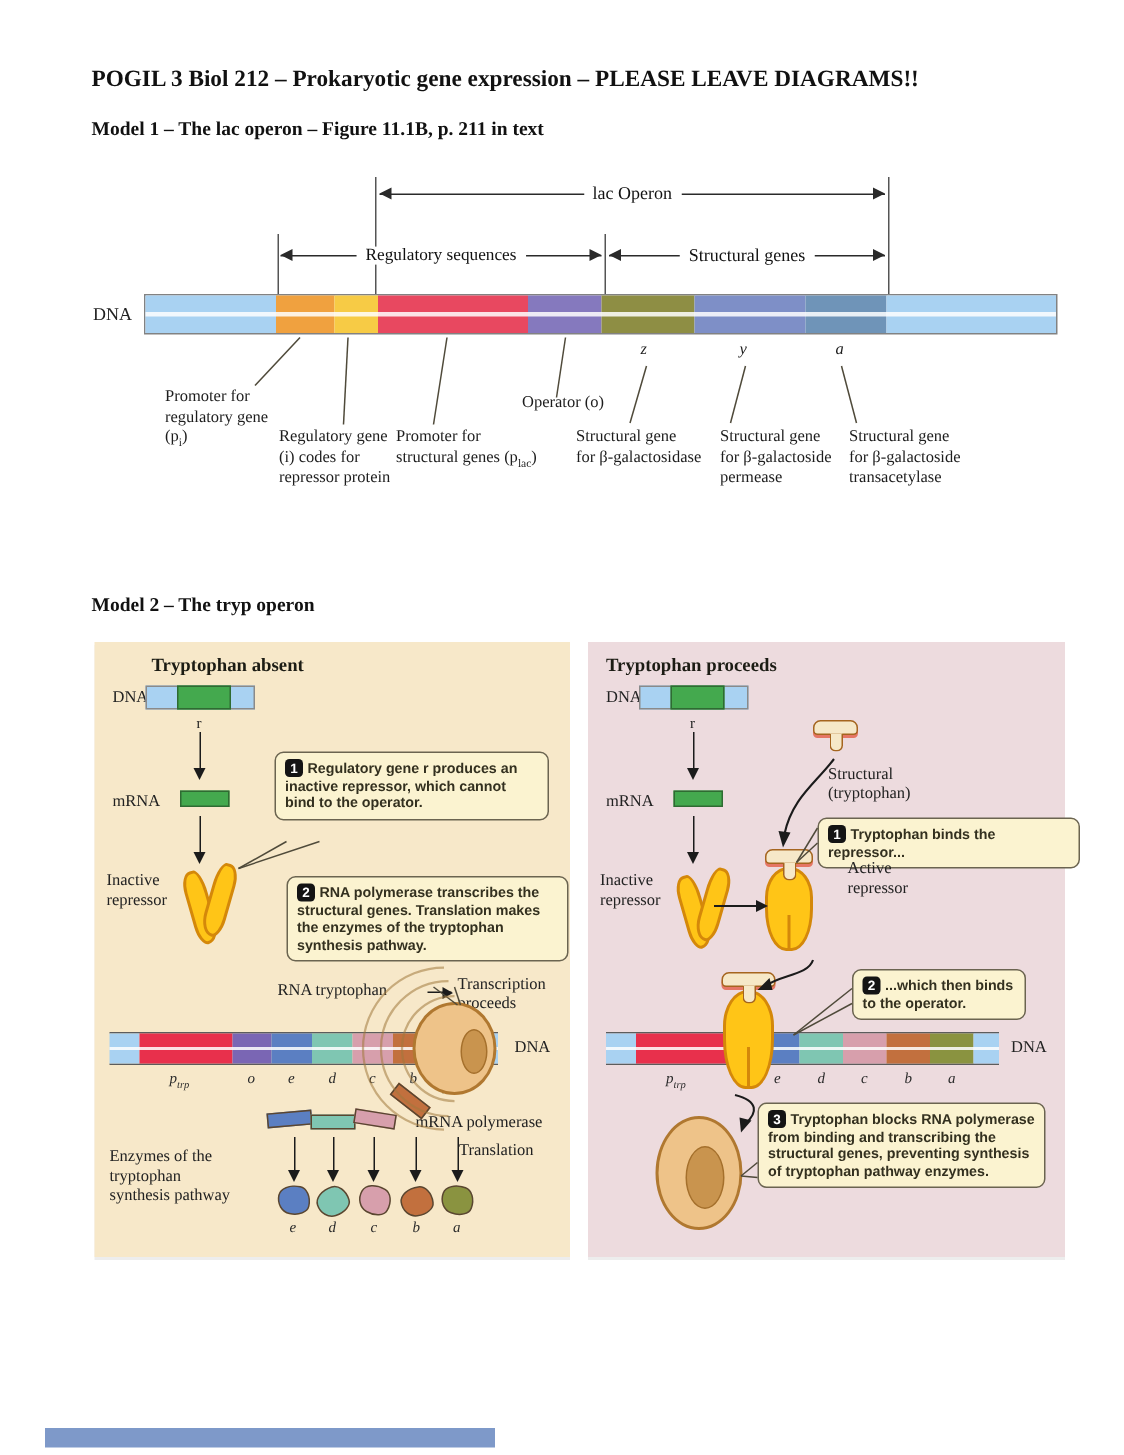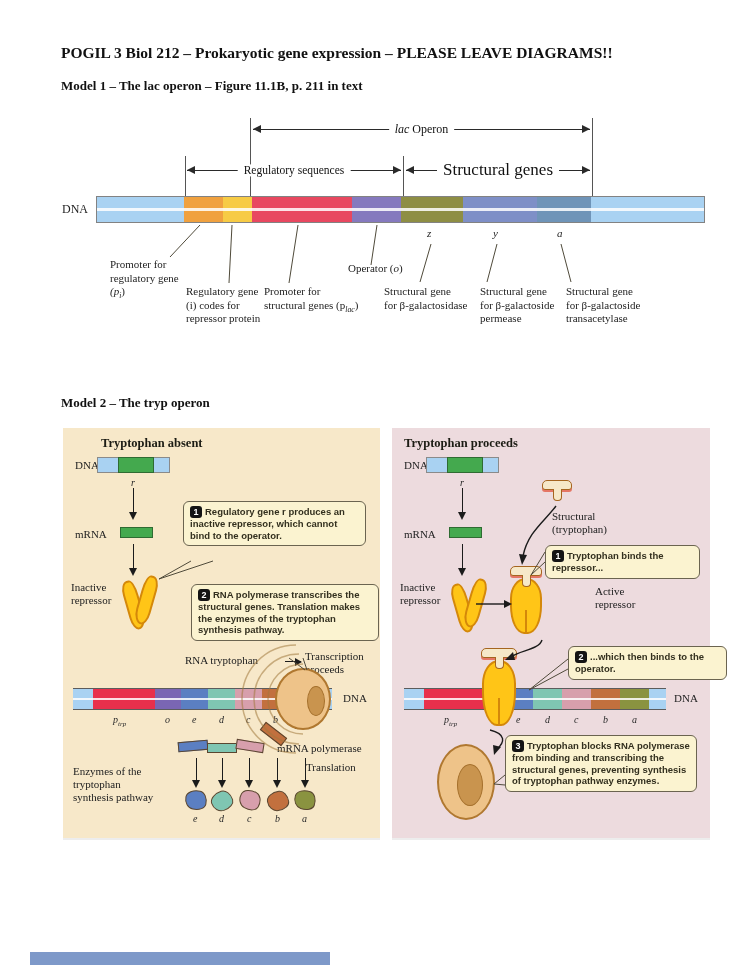--- a/index.html
+++ b/index.html
@@ -1,18 +1,18 @@
 <!DOCTYPE html>
 <html><head>
 <meta charset="utf-8">
 <style>
   html,body{margin:0;padding:0;background:#ffffff;}
   .page{position:relative;width:749px;height:970px;background:#fff;overflow:hidden;
         font-family:"Liberation Serif",serif;color:#111;}
-  .ital{font-style:italic;}
+  .ital{}
   sub{font-size:70%;}
   .doc-title{position:absolute;left:61px;top:44px;font-size:15.5px;font-weight:bold;white-space:nowrap;}
   .model-h{position:absolute;font-size:13px;font-weight:bold;white-space:nowrap;}
 
   
   .fig1{position:absolute;left:0;top:115px;width:749px;height:255px;}
   .tick{position:absolute;width:1px;background:#555;}
   .harrow{position:absolute;border-top:1.4px solid #2a2a2a;height:0;}
   .harrow::before{content:"";position:absolute;left:0;top:-4.8px;width:0;height:0;
       border-style:solid;border-width:4px 8px 4px 0;border-color:transparent #2a2a2a transparent transparent;}
@@ -100,21 +100,21 @@
     <div class="tick" style="left:185px;top:41px;height:40px;"></div>
     <div class="tick" style="left:403px;top:41px;height:40px;"></div>
 
     <div class="harrow" style="left:253px;top:14px;width:337px;">
       <span class="cap"><span class="ital">lac</span><span> Operon</span></span>
     </div>
     <div class="harrow" style="left:187px;top:55px;width:214px;">
       <span class="cap" style="font-size:11.5px;">Regulatory sequences</span>
     </div>
     <div class="harrow" style="left:406px;top:55px;width:184px;">
-      <span class="cap" style="font-size:17px;">Structural genes</span>
+      <span class="cap" style="font-size:12px;">Structural genes</span>
     </div>
 
     <div class="lbl" style="left:62px;top:88px;font-size:12px;">DNA</div>
 
     <div class="gbar" style="left:96px;top:81px;width:609px;height:27px;">
       <div class="seg" style="width: 87px; background-color: rgb(169, 210, 242);"></div>
       <div class="seg" style="width: 39px; background-color: rgb(240, 161, 63);"></div>
       <div class="seg" style="width: 29px; background-color: rgb(247, 203, 69);"></div>
       <div class="seg" style="width: 101px; background-color: rgb(232, 72, 96);"></div>
       <div class="seg" style="width: 49px; background-color: rgb(133, 121, 190);"></div>
@@ -302,35 +302,35 @@
 
     <div class="tcap" style="left:150px;top:52px;width:30px;height:24px;">
       <div class="bar-t"></div>
       <div class="stem-t"></div>
     </div>
     <div class="lbl" style="left:160px;top:82px;">
       <div>Structural</div>
       <div>(tryptophan)</div>
     </div>
 
-    <div class="callout" style="left:153px;top:117px;width:155px;">
+    <div class="callout" style="left:153px;top:117px;width:175px;">
       <span class="badge">1</span><span>Tryptophan binds the repressor...</span>
     </div>
 
     <div class="blob-body" style="left:118px;top:150px;width:32px;height:56px;"></div>
     <div class="tcap" style="left:118px;top:138px;width:32px;height:24px;">
       <div class="bar-t"></div>
       <div class="stem-t"></div>
     </div>
-    <div class="lbl" style="left:173px;top:157px;margin-left:30px;">
+    <div class="lbl" style="left:173px;top:145px;">
       <div>Active</div>
       <div>repressor</div>
     </div>
 
-    <div class="callout" style="left:176px;top:218px;width:159px;">
+    <div class="callout" style="left:176px;top:218px;width:116px;">
       <span class="badge">2</span><span>...which then binds to the operator.</span>
     </div>
 
     <div class="trpbar" style="left:12px;top:260px;width:262px;">
       <div class="seg" style="width: 20px; background-color: rgb(169, 210, 242);"></div>
       <div class="seg" style="width: 62px; background-color: rgb(232, 48, 76);"></div>
       <div class="seg" style="width: 18px; background-color: rgb(122, 102, 180);"></div>
       <div class="seg" style="width: 29px; background-color: rgb(91, 127, 194);"></div>
       <div class="seg" style="width: 29px; background-color: rgb(127, 198, 178);"></div>
       <div class="seg" style="width: 29px; background-color: rgb(215, 159, 172);"></div>

